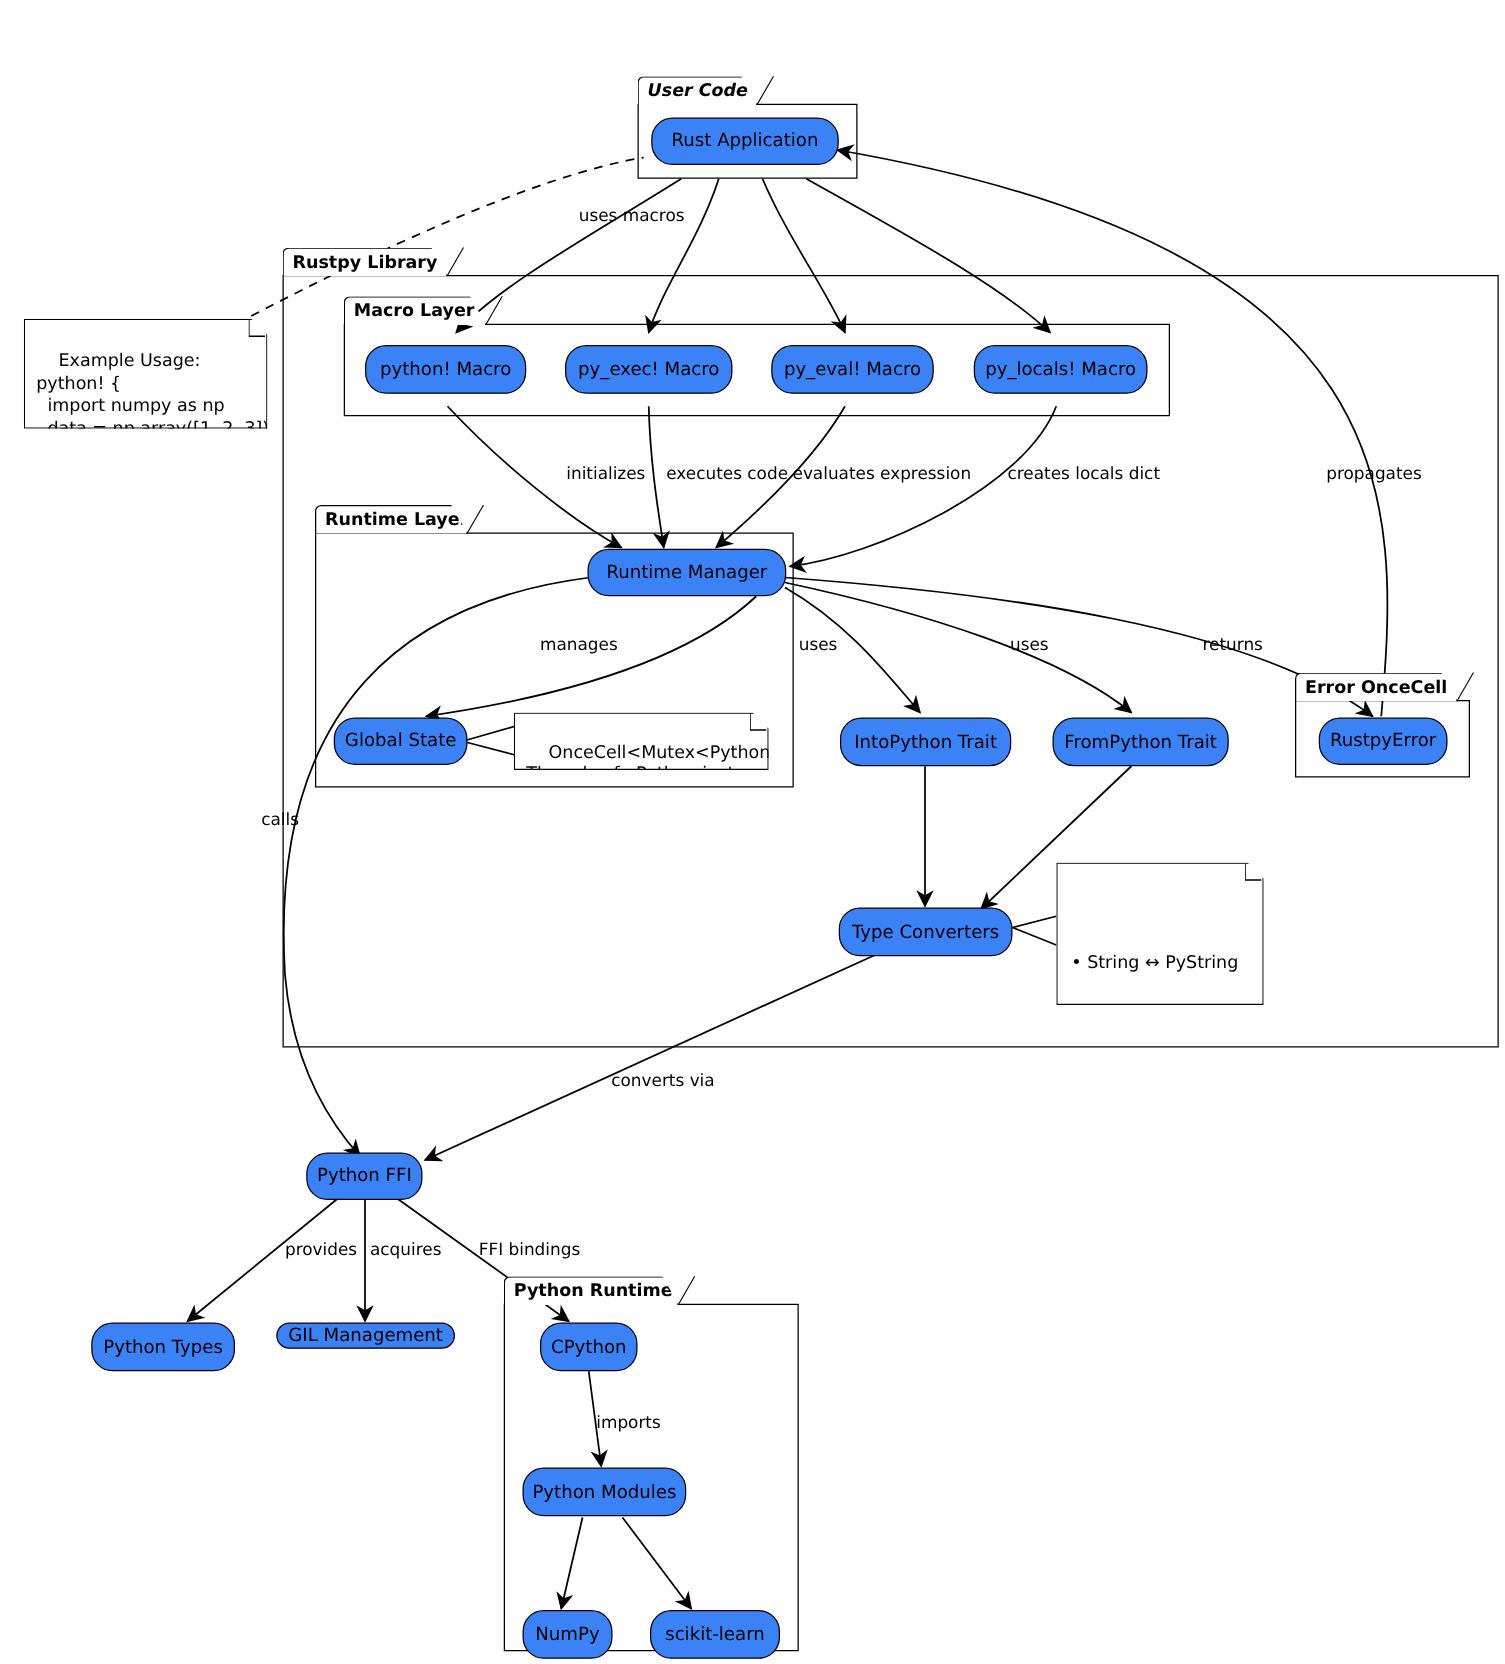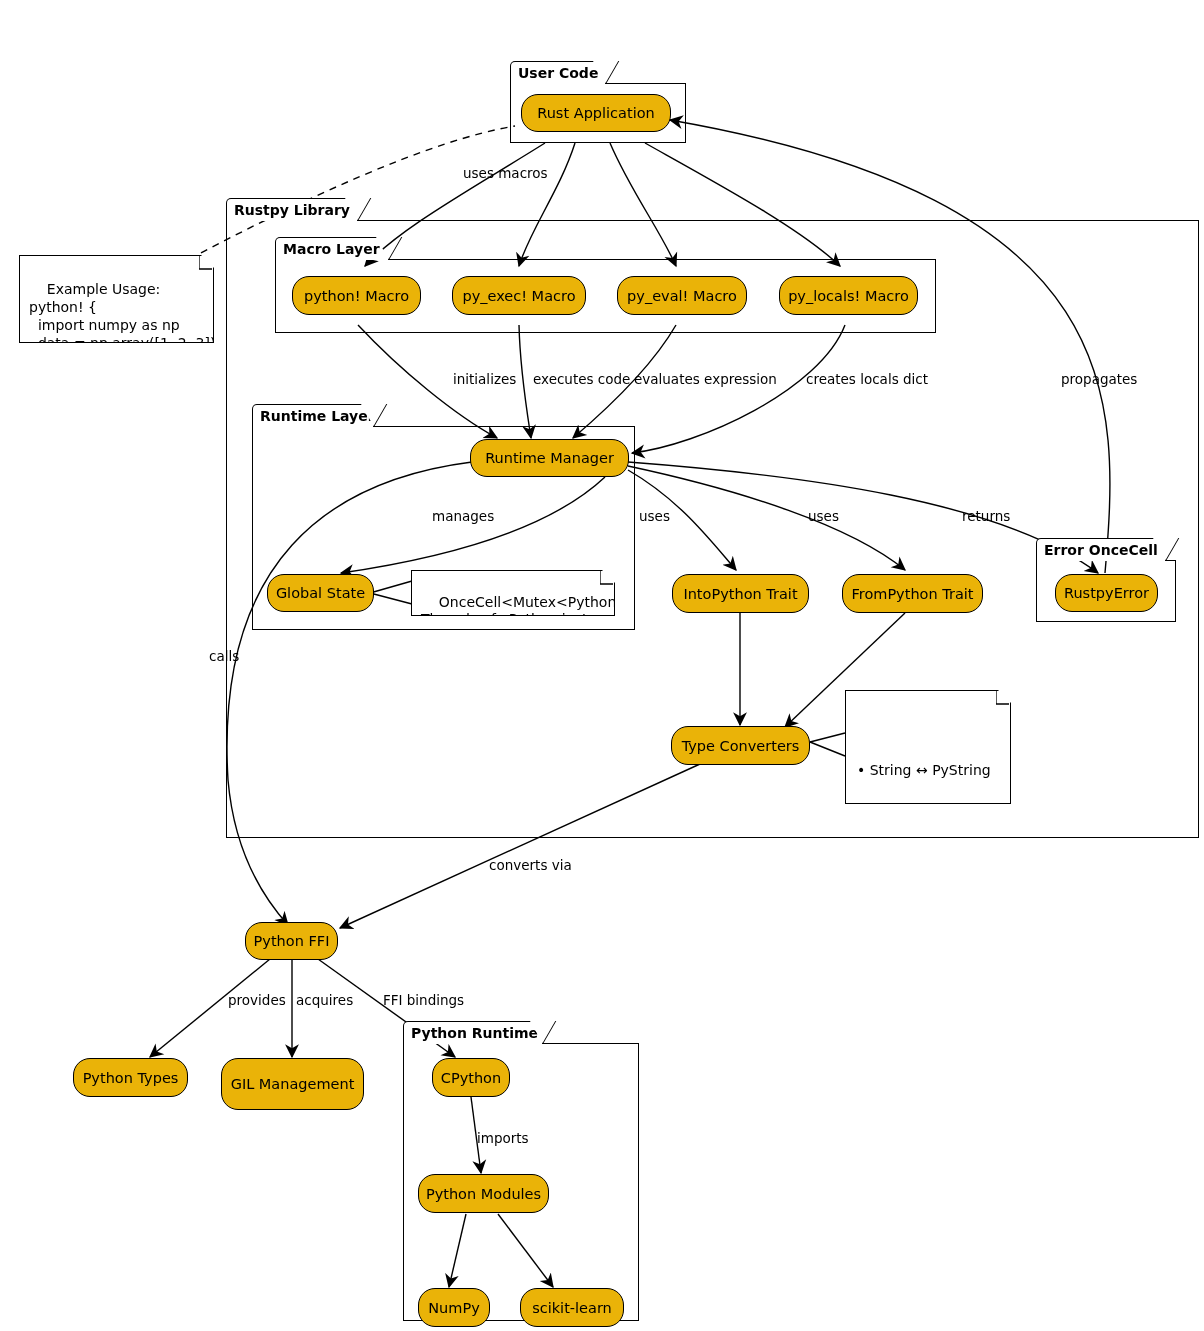--- a/index.html
+++ b/index.html
@@ -81,21 +81,21 @@
     border: 1.3px solid #000;
     background: transparent;
   }
 
   
   .node {
     position: absolute;
     box-sizing: border-box;
     border: 1.3px solid #000;
     border-radius: 17px;
-    background: #eab308;
+    background: #3b82f6;
     display: flex;
     align-items: center;
     justify-content: center;
     font-size: 14.5px;
     white-space: nowrap;
     z-index: 4;
   }
 
   
   .note {
@@ -195,21 +195,21 @@
 
       <path d="M 471 1097 L 481 1173" marker-end="url(#arrow)"></path>
 
       <path d="M 466 1214 L 449 1287" marker-end="url(#arrow)"></path>
 
       <path d="M 498 1214 L 553 1287" marker-end="url(#arrow)"></path>
     </g>
   </svg>
 
   <div class="package" style="left:510px; top:61px; width:176px; height:82px;">
-    <div class="pkg-tab" style="width:96px;">User Code</div>
+    <div class="pkg-tab" style="width:96px;font-style:italic;">User Code</div>
     <div class="pkg-tab-slant" style="left:82px;"></div>
     <div class="pkg-body" style="top:22px; width:176px; height:60px;"></div>
   </div>
 
   <div class="package" style="left:226px; top:198px; width:973px; height:640px;">
     <div class="pkg-tab" style="width:132px;">Rustpy Library</div>
     <div class="pkg-tab-slant" style="left:118px;"></div>
     <div class="pkg-body" style="top:22px; width:973px; height:618px;"></div>
   </div>
 
@@ -284,21 +284,21 @@
   </div>
 
   <div class="node" style="left:245px; top:922px; width:93px; height:38px;">
     <span>Python FFI</span>
   </div>
 
   <div class="node" style="left:73px; top:1058px; width:115px; height:39px;">
     <span>Python Types</span>
   </div>
 
-  <div class="node" style="left:221px; top:1058px; width:143px; height:52px;">
+  <div class="node" style="left:221px; top:1058px; width:143px; height:21px;">
     <span>GIL Management</span>
   </div>
 
   <div class="node" style="left:432px; top:1058px; width:78px; height:39px;">
     <span>CPython</span>
   </div>
 
   <div class="node" style="left:418px; top:1174px; width:131px; height:39px;">
     <span>Python Modules</span>
   </div>

